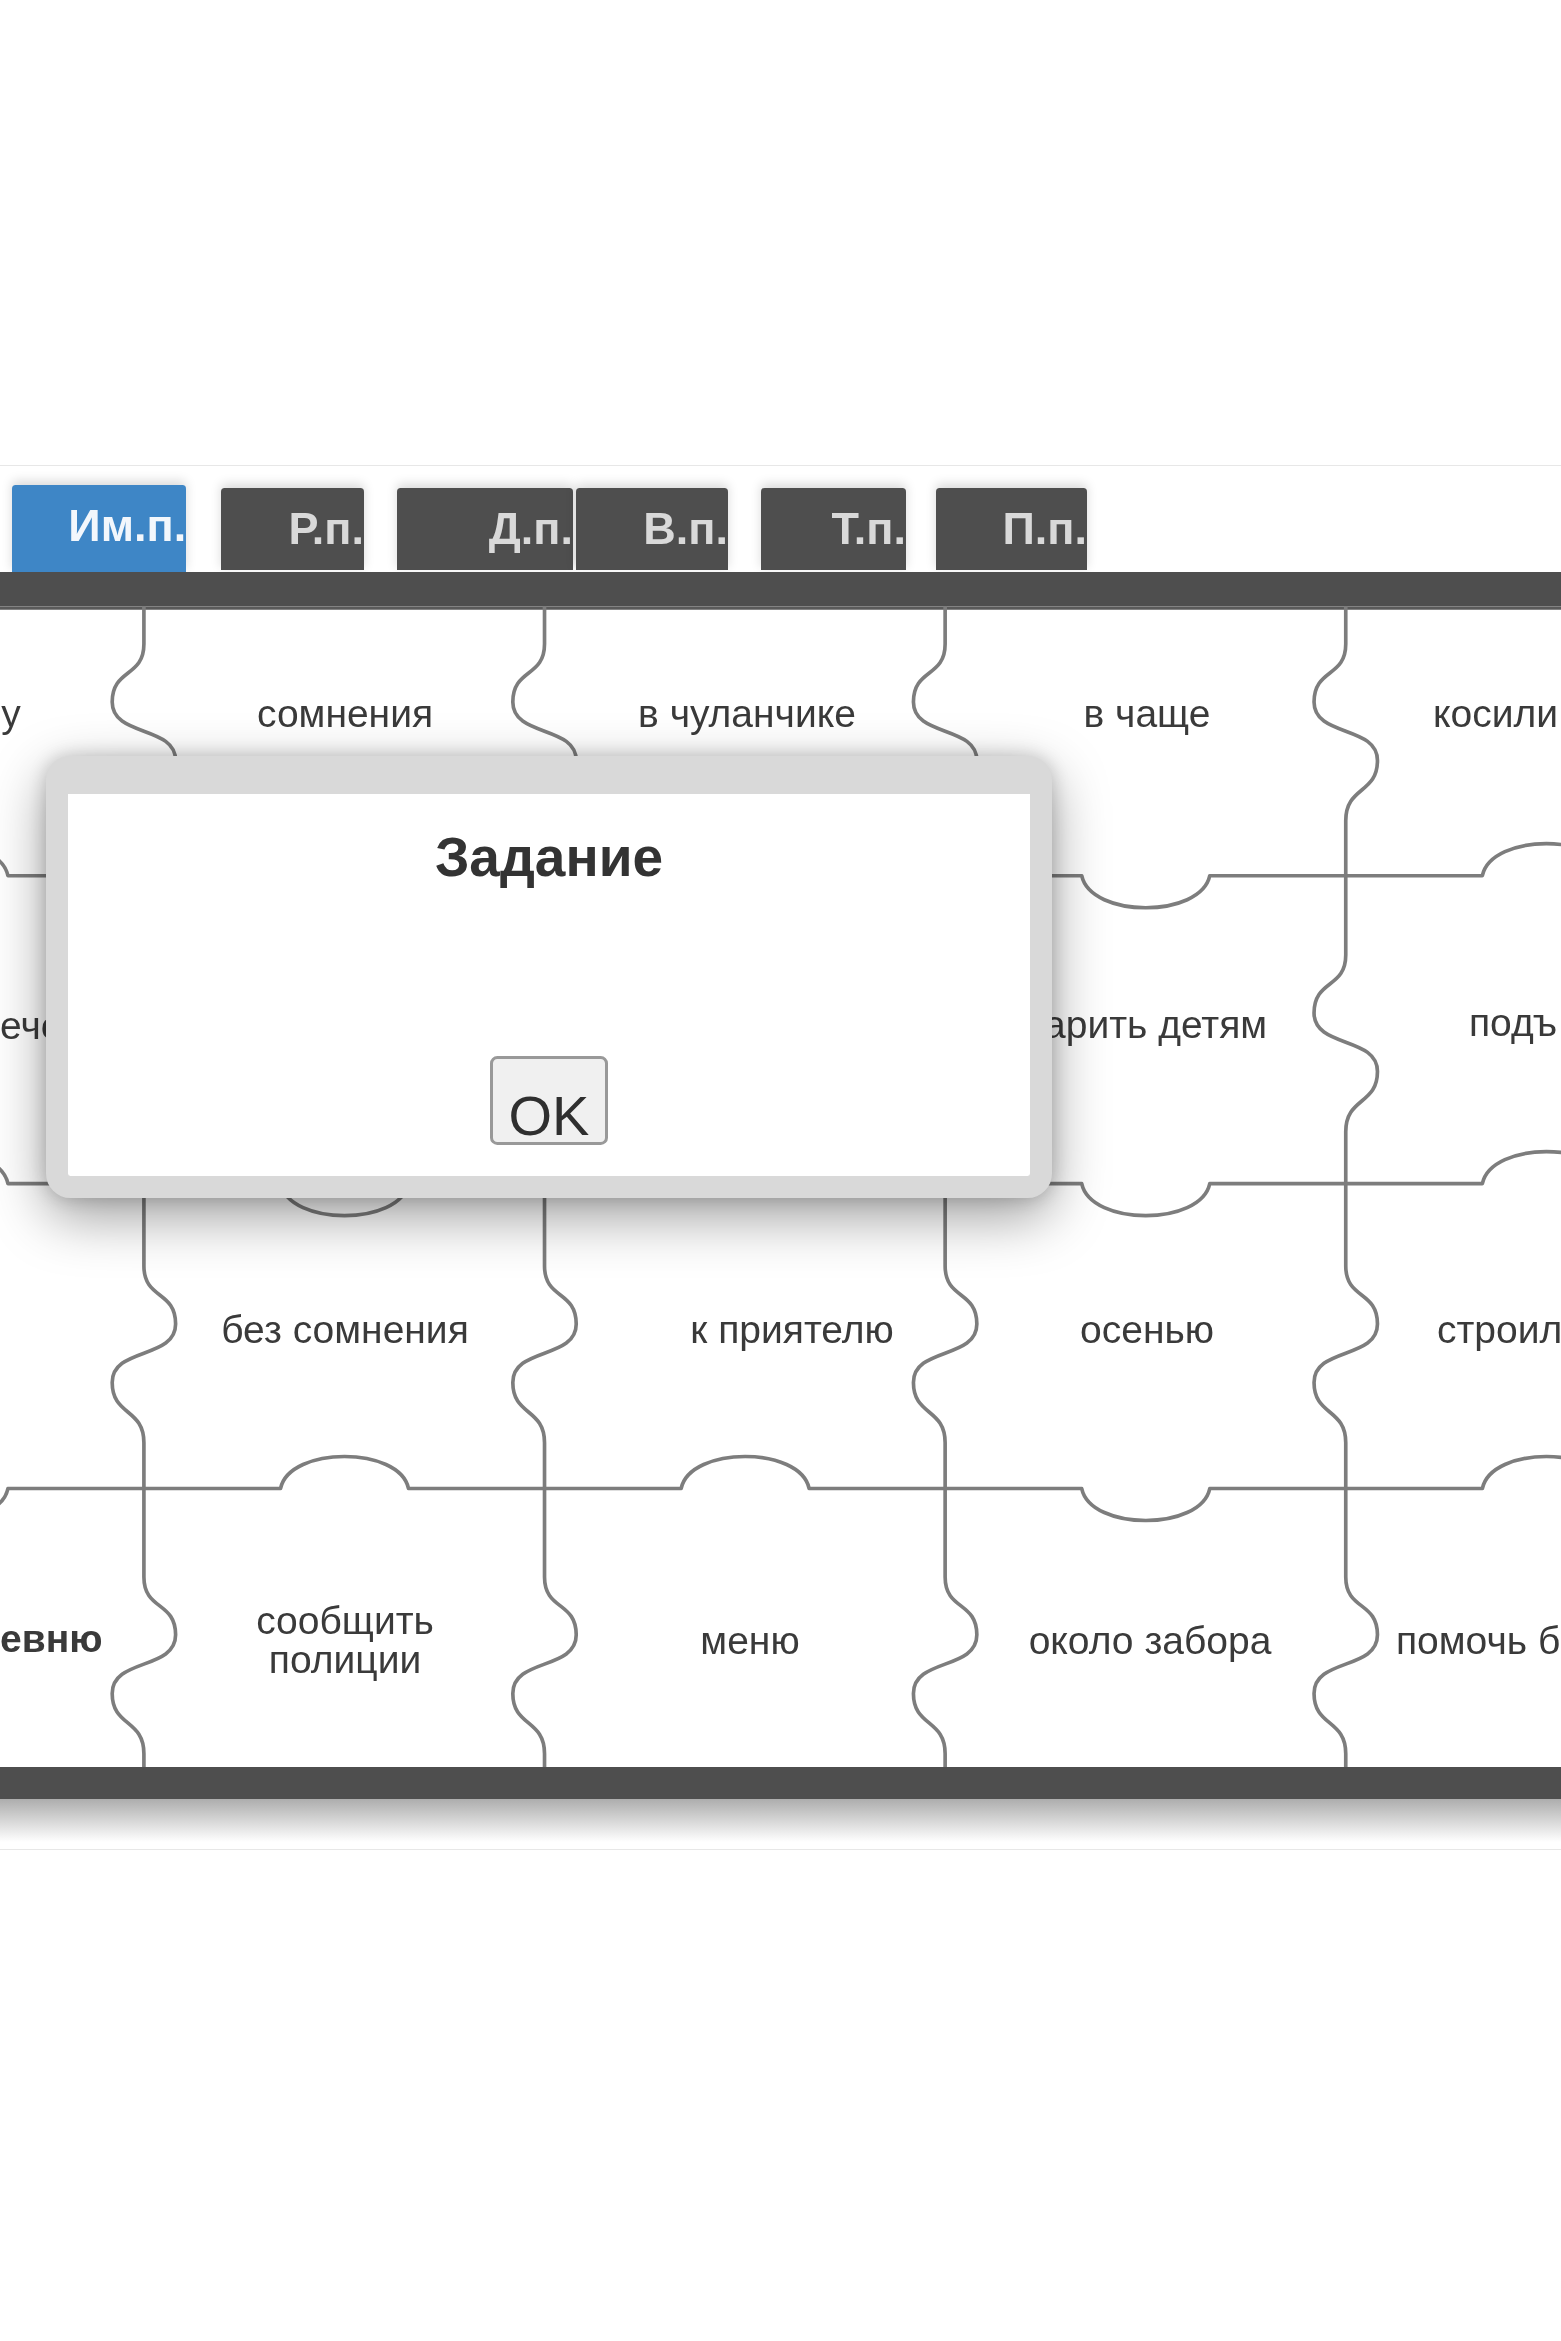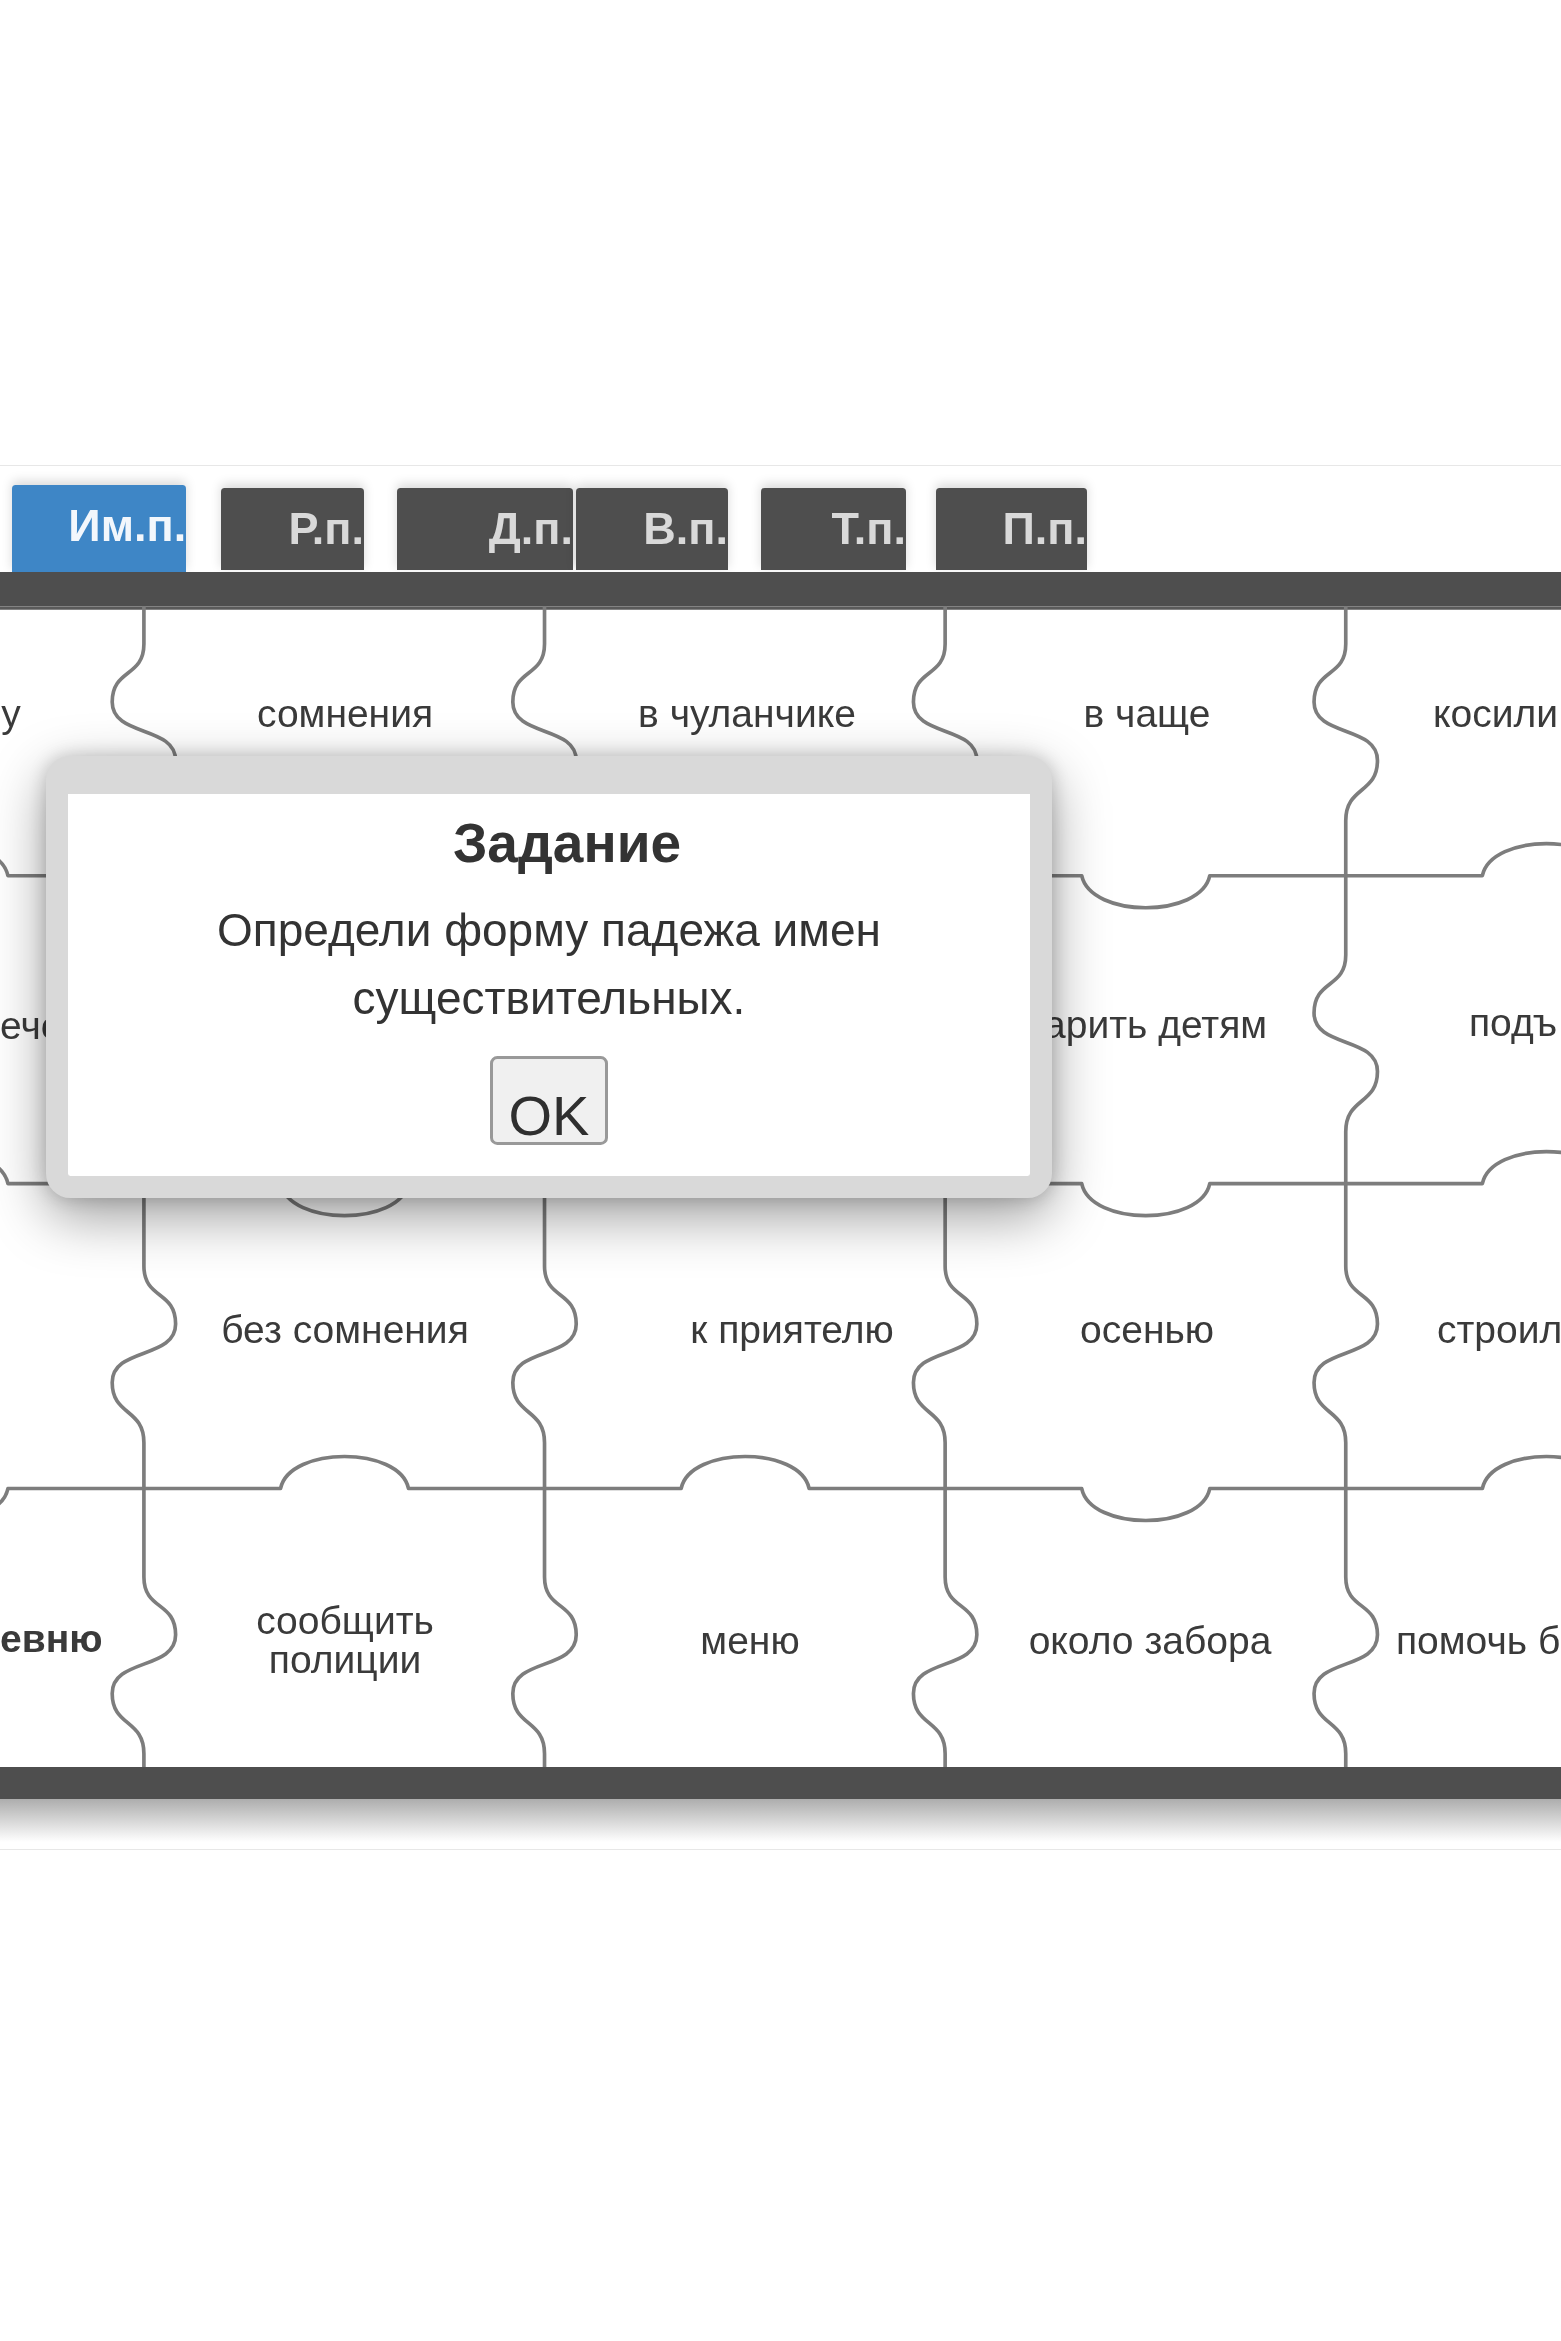--- a/index.html
+++ b/index.html
@@ -50,22 +50,22 @@
   .modal{
     position:absolute;left:46px;top:756px;width:1006px;height:442px;
     box-sizing:border-box;
     background:#ffffff;
     border:22px solid #d9d9d9;border-top-width:38px;
     border-radius:24.4px;
     box-shadow:0 18.3px 55px rgba(0,0,0,0.38),0 0 18.3px rgba(0,0,0,0.18);
     z-index:10;
   }
   .modal-title{
-    position:absolute;top:17px;left:0;width:100%;
-    text-align:center;font-size:55px;font-weight:bold;color:#333333;padding-left:18px;
+    position:absolute;top:31px;left:0;width:100%;
+    text-align:center;font-size:55px;font-weight:bold;color:#333333;
   }
   .modal-body{
     position:absolute;top:102px;left:0;width:100%;
     text-align:center;font-size:46px;line-height:68px;color:#333333;
   }
   .ok-button{
     position:absolute;top:262px;left:50%;margin-left:-59px;
     width:118px;height:89px;box-sizing:border-box;
     background:#f0f0f0;border:3px solid #999999;border-radius:7.3px;
     font-size:56px;color:#2f2f2f;text-align:center;line-height:83px;
@@ -125,19 +125,15 @@
 <span class="plabel pl-c" style="left:345px;top:1660px;">полиции</span>
 <span class="plabel pl-c" style="left:750px;top:1641px;">меню</span>
 <span class="plabel pl-c" style="left:1150px;top:1641px;">около забора</span>
 <span class="plabel pl-l" style="left:1396px;top:1641px;">помочь бо</span>
 
 <div class="bar bar-bottom"></div>
 <div class="hairline hairline-bottom"></div>
 
 <div class="modal">
   <div class="modal-title">Задание</div>
-  <div class="modal-body">
-    <div>Определи форму падежа имен</div>
-    <div>существительных.</div>
-  </div>
   <button class="ok-button">OK</button>
 </div>
 
 
 </body></html>

